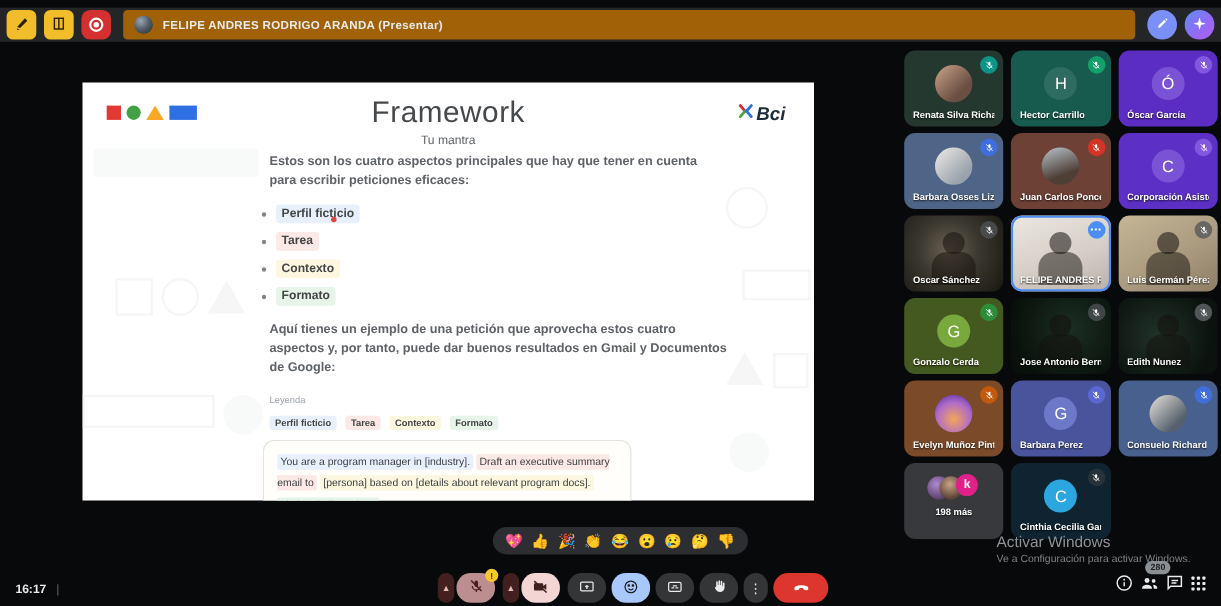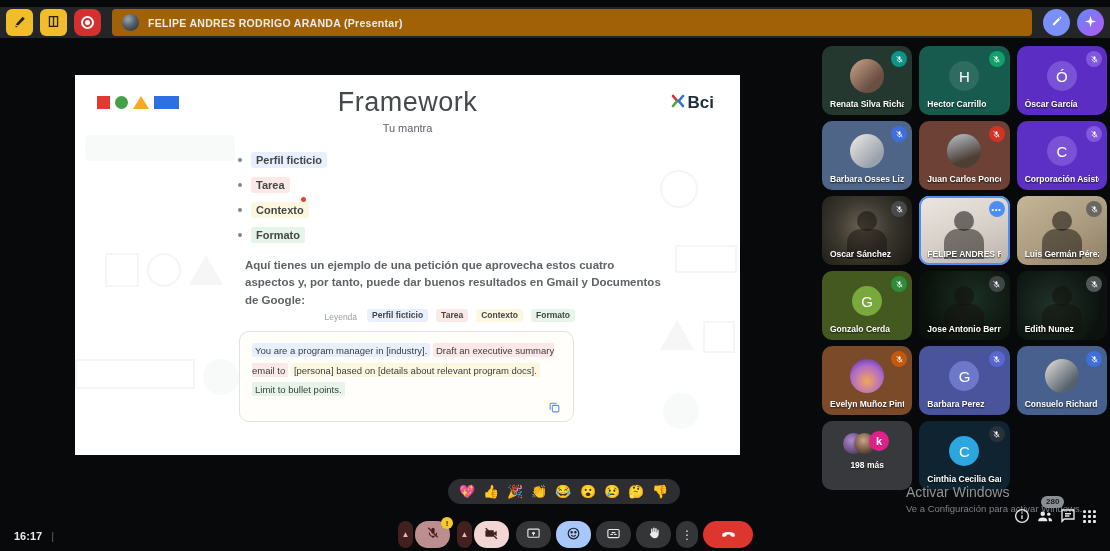--- a/index.html
+++ b/index.html
@@ -31,30 +31,30 @@
     border-bottom:30px solid #f4f5f5;background:transparent;}
   .slide-shapes{position:absolute;left:22px;top:21px;display:flex;align-items:center;gap:5px;}
   .shp-sq{width:13px;height:13px;background:#e23a33;}
   .shp-ci{width:13px;height:13px;border-radius:50%;background:#43a047;}
   .shp-tr{width:0;height:0;border-left:8px solid transparent;border-right:8px solid transparent;
     border-bottom:13px solid #f9a825;}
   .shp-re{width:25px;height:13px;background:#2f6fe4;}
   .slide-title{position:absolute;top:12px;left:0;right:0;text-align:center;font-size:27px;
     font-weight:400;color:#46494c;letter-spacing:.5px;}
   .slide-subtitle{position:absolute;top:47px;left:0;right:0;text-align:center;font-size:11px;color:#5f6368;}
-  .bci-logo{position:absolute;right:26px;top:18px;display:flex;align-items:center;gap:2px;}
+  .bci-logo{position:absolute;right:26px;top:18px;display:flex;align-items:center;gap:2px;font-style:italic;}
   .bci-text{font-size:17px;font-weight:700;color:#1d2d3a;}
   .slide-content{position:absolute;left:170px;top:64px;width:408px;z-index:2;}
   .slide-intro{font-size:11.5px;font-weight:700;color:#5f6368;line-height:1.5;width:400px;}
   .bullets{list-style:none;margin:9px 0 0 0;padding:0;}
   .bullets li{display:flex;align-items:center;gap:9px;margin:0 0 13px 0;height:12px;padding-top:12px;}
   .bullet-dot{width:4px;height:4px;border-radius:50%;background:#80868b;flex:0 0 auto;margin-left:-7px;}
   .chip{font-size:11px;font-weight:700;color:#444746;padding:1px 5px;border-radius:3px;line-height:1.3;}
   .example-intro{font-size:11.5px;font-weight:700;color:#5f6368;line-height:1.5;width:420px;margin-top:22px;}
-  .legend-row{display:flex;align-items:flex-end;justify-content:flex-end;gap:10px;width:330px;}
+  .legend-row{display:flex;align-items:flex-start;justify-content:flex-end;gap:10px;width:330px;margin-top:15px;flex-direction:column;}
   .legend-label{font-size:8.5px;color:#9aa0a6;}
   .legend-row .chip{font-size:8.5px;font-weight:700;padding:1px 5px;}
   .example-box{width:335px;margin-left:-6px;margin-top:9px;background:#fffefa;border:1px solid #e2e2de;
     border-radius:10px;padding:9px 12px 6px 12px;position:relative;}
   .example-text{font-size:9.5px;color:#3c4043;line-height:2.05;}
   .seg{padding:1.5px 3px;border-radius:2px;}
   .copy-row{text-align:right;height:15px;margin-top:1px;}
   .laser-dot{position:absolute;left:226px;top:122px;width:5px;height:5px;border-radius:50%;
     background:#ea4335;z-index:3;}
 
@@ -109,21 +109,21 @@
     cursor:pointer;padding:0;position:relative;}
   .chev{width:15px;background:#42201f;color:#e8b7b2;font-size:8px;border-radius:9px;margin-right:2px;}
   .btn-mic{width:35px;background:#bd8e90;margin-right:7px;}
   .btn-cam{width:35px;background:#f3d6d3;margin-right:7px;}
   .btn-gray{width:35px;background:#333537;margin-right:5px;}
   .btn-emoji{width:35px;background:#a8c7fa;margin-right:5px;}
   .btn-more{width:22px;background:#333537;color:#e8eaed;font-size:12px;margin-right:5px;border-radius:11px;}
   .btn-end{width:50px;background:#dc362e;border-radius:14px;}
   .warn{position:absolute;top:-4px;right:-3px;width:12px;height:12px;border-radius:50%;background:#f9c82c;
     color:#402d00;font-size:8px;font-weight:800;display:flex;align-items:center;justify-content:center;}
-  .right-icons{position:absolute;right:12px;bottom:23px;display:flex;align-items:center;gap:4px;z-index:3;}
+  .right-icons{position:absolute;right:12px;bottom:9px;display:flex;align-items:center;gap:4px;z-index:3;}
   .ric{background:none;border:none;padding:0;cursor:pointer;display:flex;align-items:center;
     justify-content:center;position:relative;color:#e8eaed;}
   .count-badge{position:absolute;top:-11px;left:6px;background:#8b9095;color:#1b1d1f;font-size:8px;
     font-weight:700;border-radius:8px;padding:1px 5px;line-height:1.2;}
   .watermark{position:absolute;left:906px;bottom:37px;z-index:1;}
   .wm1{font-size:14px;color:#8f9499;}
   .wm2{font-size:9.5px;color:#7e8287;margin-top:3px;}
 </style>
 </head>
 <body>
@@ -201,20 +201,21 @@
       <svg width="16" height="16" viewBox="0 0 16 16" fill="none" stroke-linecap="round">
         <path d="M3 3 L7.3 8" stroke="#e3262c" stroke-width="2.6"></path>
         <path d="M3 13 L7.3 8" stroke="#4ba83d" stroke-width="2.6"></path>
         <path d="M13 3 L8.7 8 L13 13" stroke="#2f6fe4" stroke-width="2.6"></path>
       </svg>
     </span>
     <span class="bci-text">Bci</span>
   </div>
 
   <div class="slide-content">
+    <div class="slide-intro">Estos son los cuatro aspectos principales que hay que tener en cuenta para escribir peticiones eficaces:</div>
     <ul class="bullets" id="bullets">
         <li>
           <span class="bullet-dot"></span>
           <span class="chip" style="background: rgb(232, 240, 254);">Perfil ficticio</span>
         </li>
         <li>
           <span class="bullet-dot"></span>
           <span class="chip" style="background: rgb(252, 232, 230);">Tarea</span>
         </li>
         <li>

